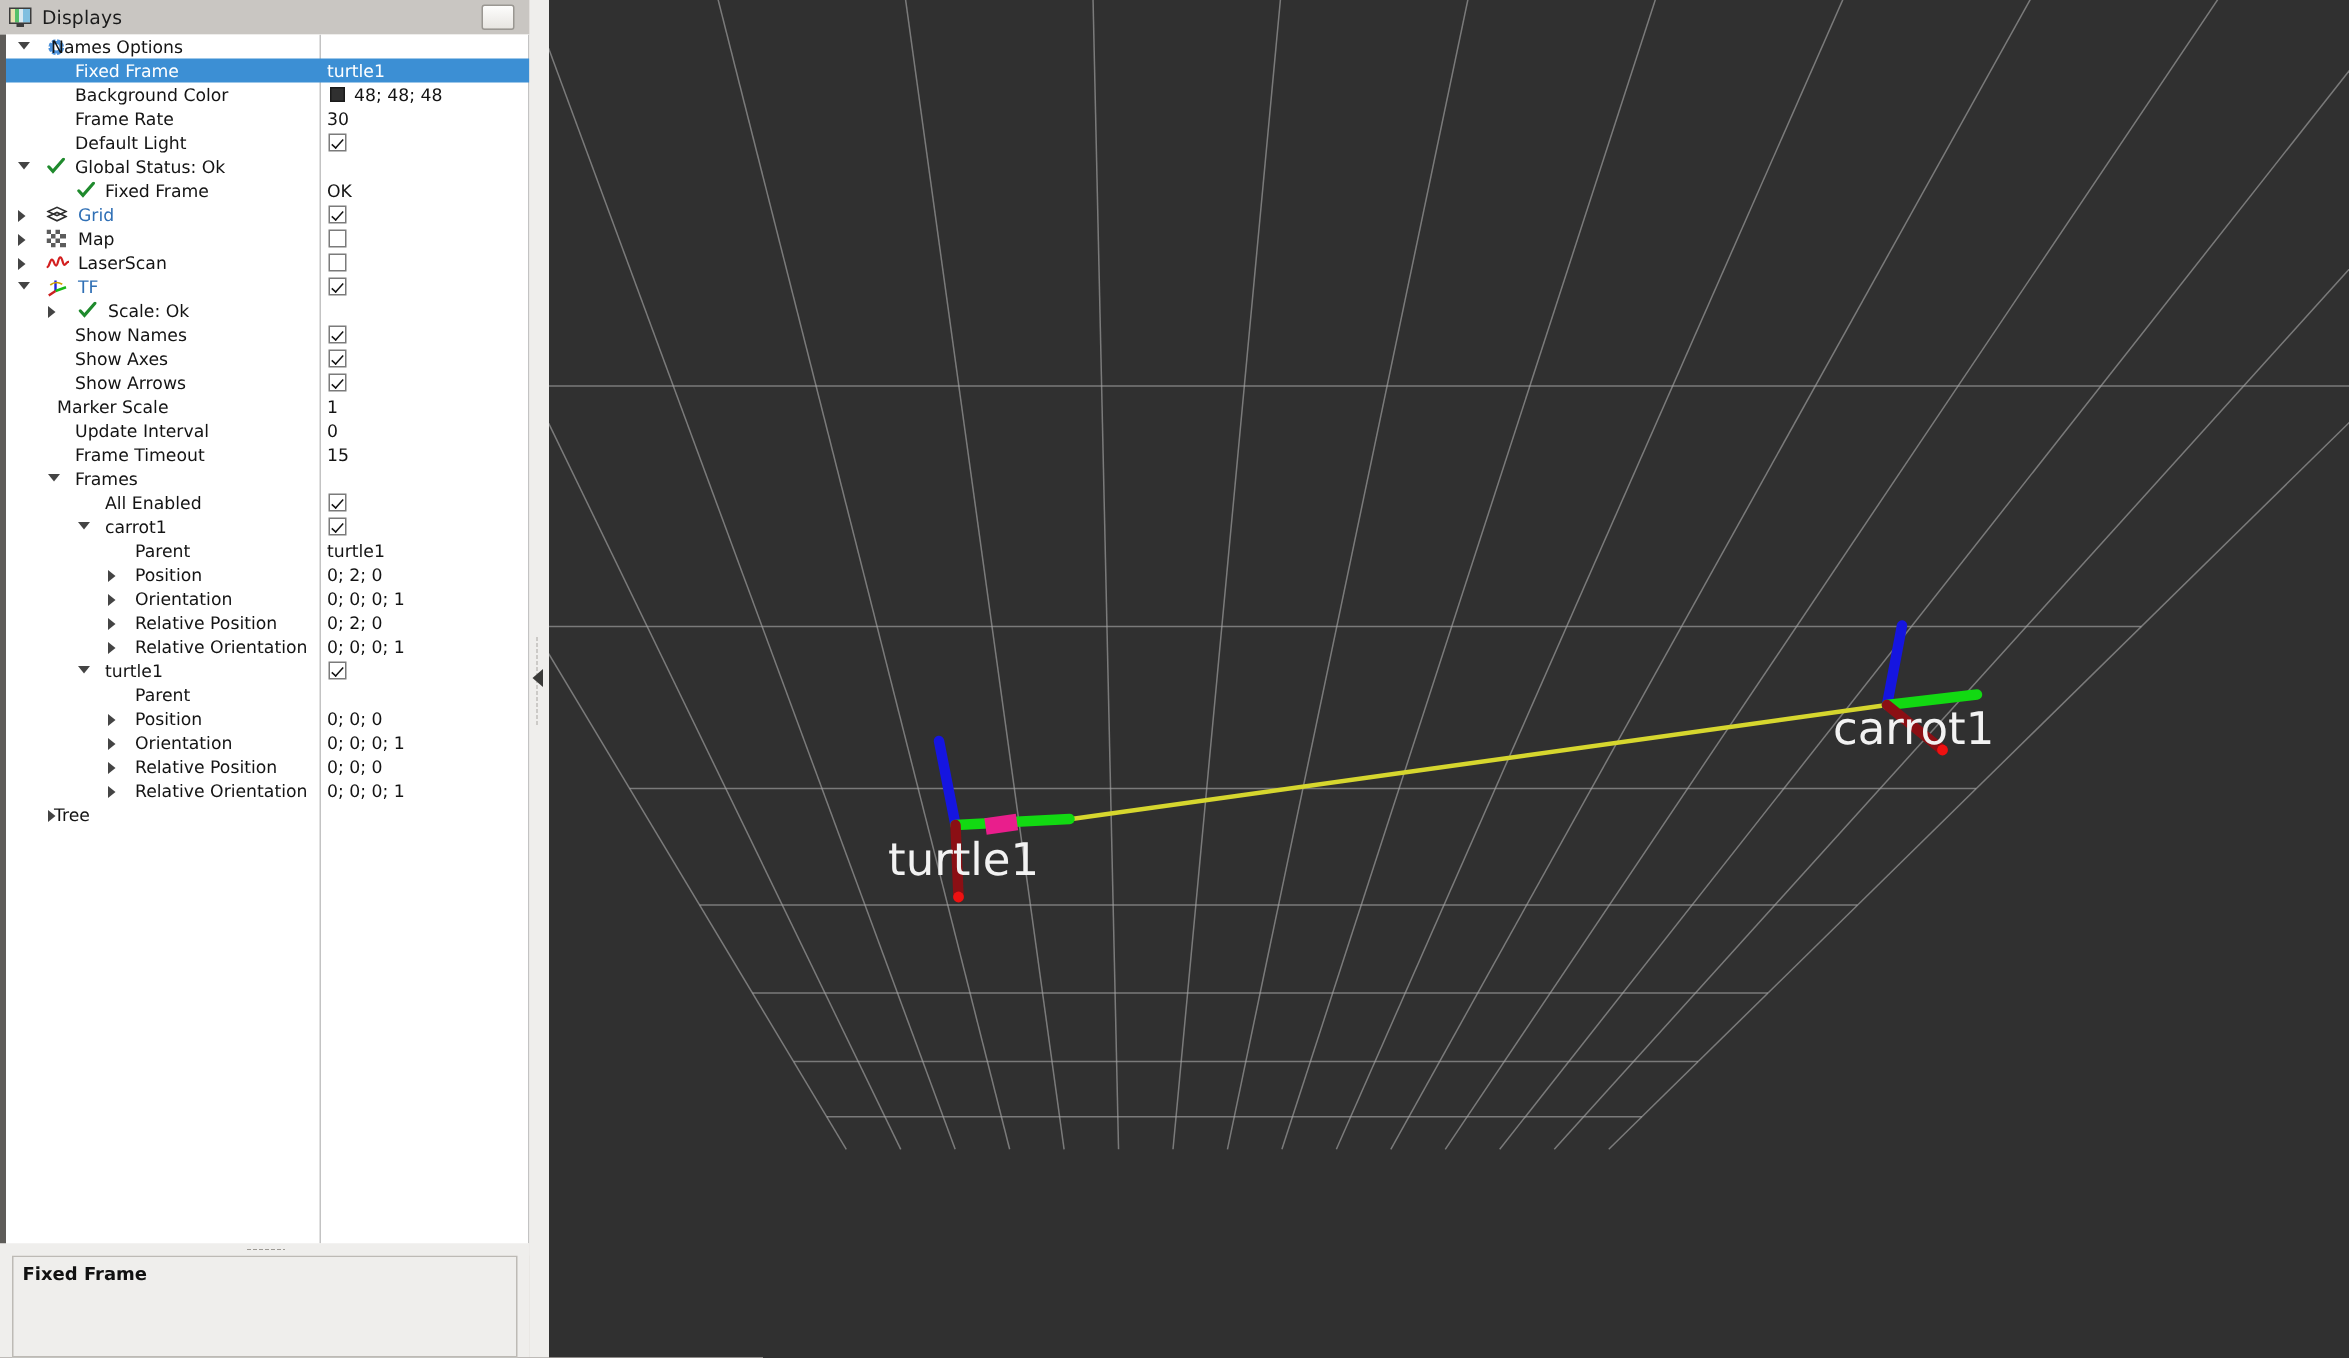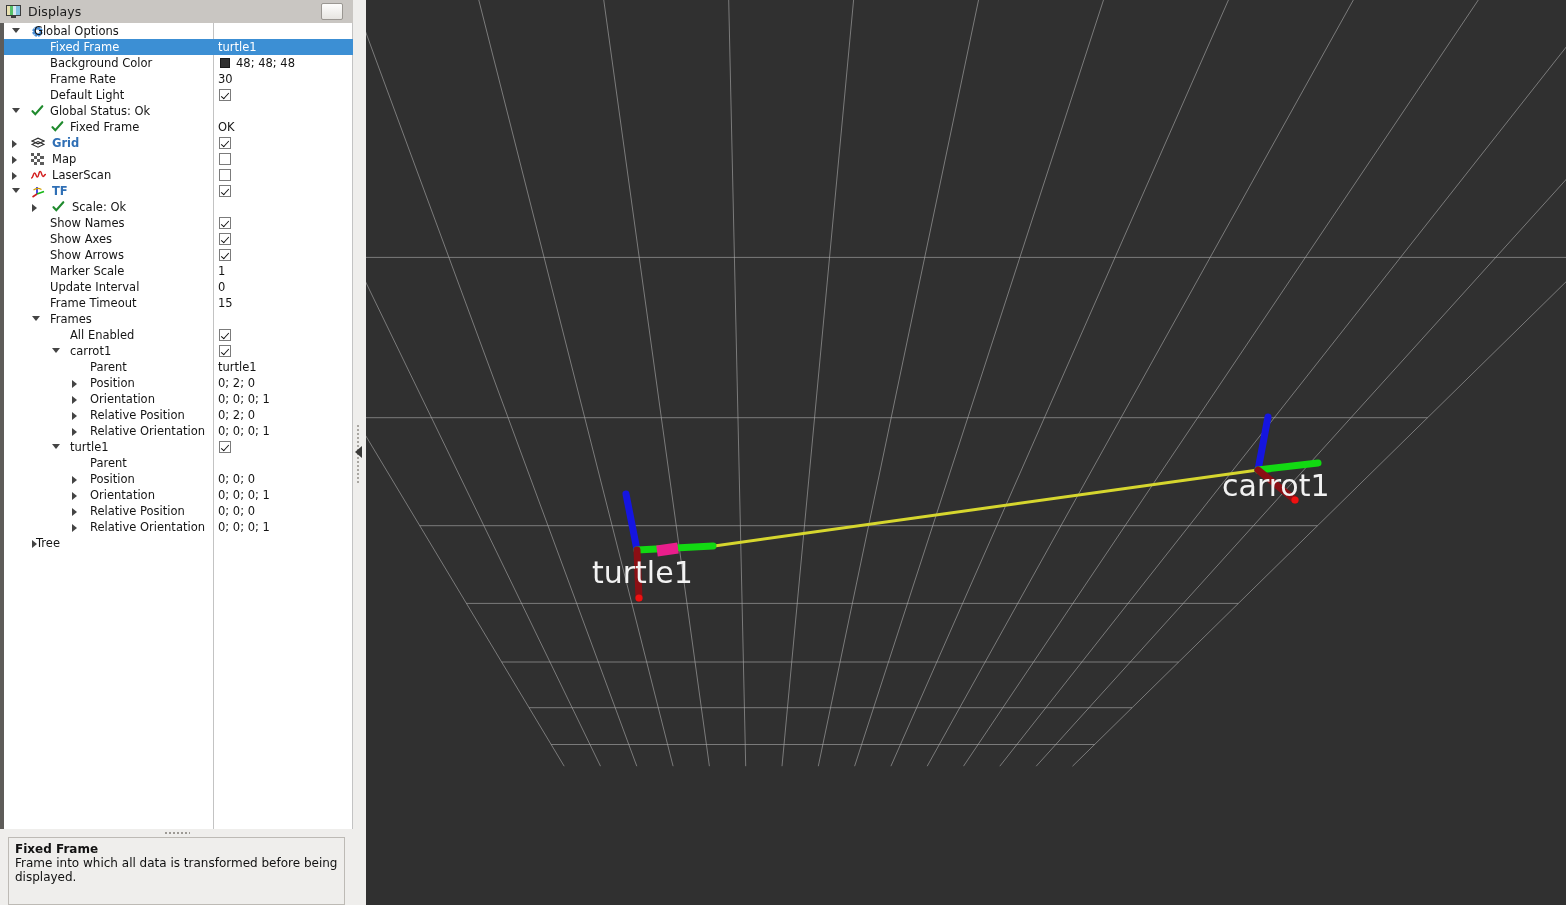--- a/index.html
+++ b/index.html
@@ -111,21 +111,21 @@
     top: 0;
     white-space: nowrap;
   }
   .tvalue {
     position: absolute;
     left: 214px; top: 0;
     white-space: nowrap;
     font-size: 11.5px;
     color: #141414;
   }
-  .tlabel.blue { color: #2f6fb5; font-weight: bold; }
+  .tlabel.blue { color: #2f6fb5; font-weight: normal; }
 
   
   .tri {
     position: absolute;
     top: 5px;
     width: 0; height: 0;
   }
   .tri.closed {
     border-left: 5px solid #444;
     border-top: 4px solid transparent;
@@ -283,21 +283,21 @@
             <div class="tri open" style="left: 8px;"></div>
             <span class="dicon" style="left: 27px;"><svg width="13" height="13" viewBox="0 0 13 13">
                 <g fill="#4a90d9">
                   <circle cx="6.5" cy="6.5" r="5.3"></circle>
                 </g>
                 <circle cx="6.5" cy="6.5" r="2.1" fill="#ffffff"></circle>
                 <g stroke="#ffffff" stroke-width="1.1">
                   <path d="M6.5 0.6 V2.3 M6.5 10.7 V12.4 M0.6 6.5 H2.3 M10.7 6.5 H12.4 M2.3 2.3 L3.5 3.5 M9.5 9.5 L10.7 10.7 M10.7 2.3 L9.5 3.5 M3.5 9.5 L2.3 10.7"></path>
                 </g>
               </svg></span>
-            <span class="tlabel" style="left: 30px;">Global Options</span>
+            <span class="tlabel" style="left: 30px;">Names Options</span>
           </div>
           <div class="trow sel">
             <span class="tlabel" style="left: 46px;">Fixed Frame</span>
             <span class="tvalue">turtle1</span>
           </div>
           <div class="trow">
             <span class="tlabel" style="left: 46px;">Background Color</span>
             <div class="swatch" style="background: rgb(48, 48, 48);"></div>
             <span class="tvalue withswatch">48; 48; 48</span>
           </div>
@@ -384,21 +384,21 @@
           </div>
           <div class="trow">
             <span class="tlabel" style="left: 46px;">Show Axes</span>
             <div class="cbx checked"></div>
           </div>
           <div class="trow">
             <span class="tlabel" style="left: 46px; text-align: right;">Show Arrows</span>
             <div class="cbx checked"></div>
           </div>
           <div class="trow">
-            <span class="tlabel" style="left: 46px;">Marker Scale</span>
+            <span class="tlabel" style="left: 34px;">Marker Scale</span>
             <span class="tvalue">1</span>
           </div>
           <div class="trow">
             <span class="tlabel" style="left: 46px;">Update Interval</span>
             <span class="tvalue">0</span>
           </div>
           <div class="trow">
             <span class="tlabel" style="left: 46px;">Frame Timeout</span>
             <span class="tvalue">15</span>
           </div>
@@ -472,21 +472,20 @@
             <div class="tri closed" style="left: 28px;"></div>
             <span class="tlabel" style="left: 32px; text-align: right;">Tree</span>
           </div>
         </div>
     </div>
 
     <div id="splitter-dots"></div>
 
     <div id="desc-box">
       <div id="desc-title">Fixed Frame</div>
-      <div id="desc-body">Frame into which all data is transformed before being displayed.</div>
     </div>
 
   </div>
 
   <div id="splitter">
     <div id="splitter-grip"></div>
     <div id="splitter-arrow"></div>
   </div>
 
   <div id="viewport">

